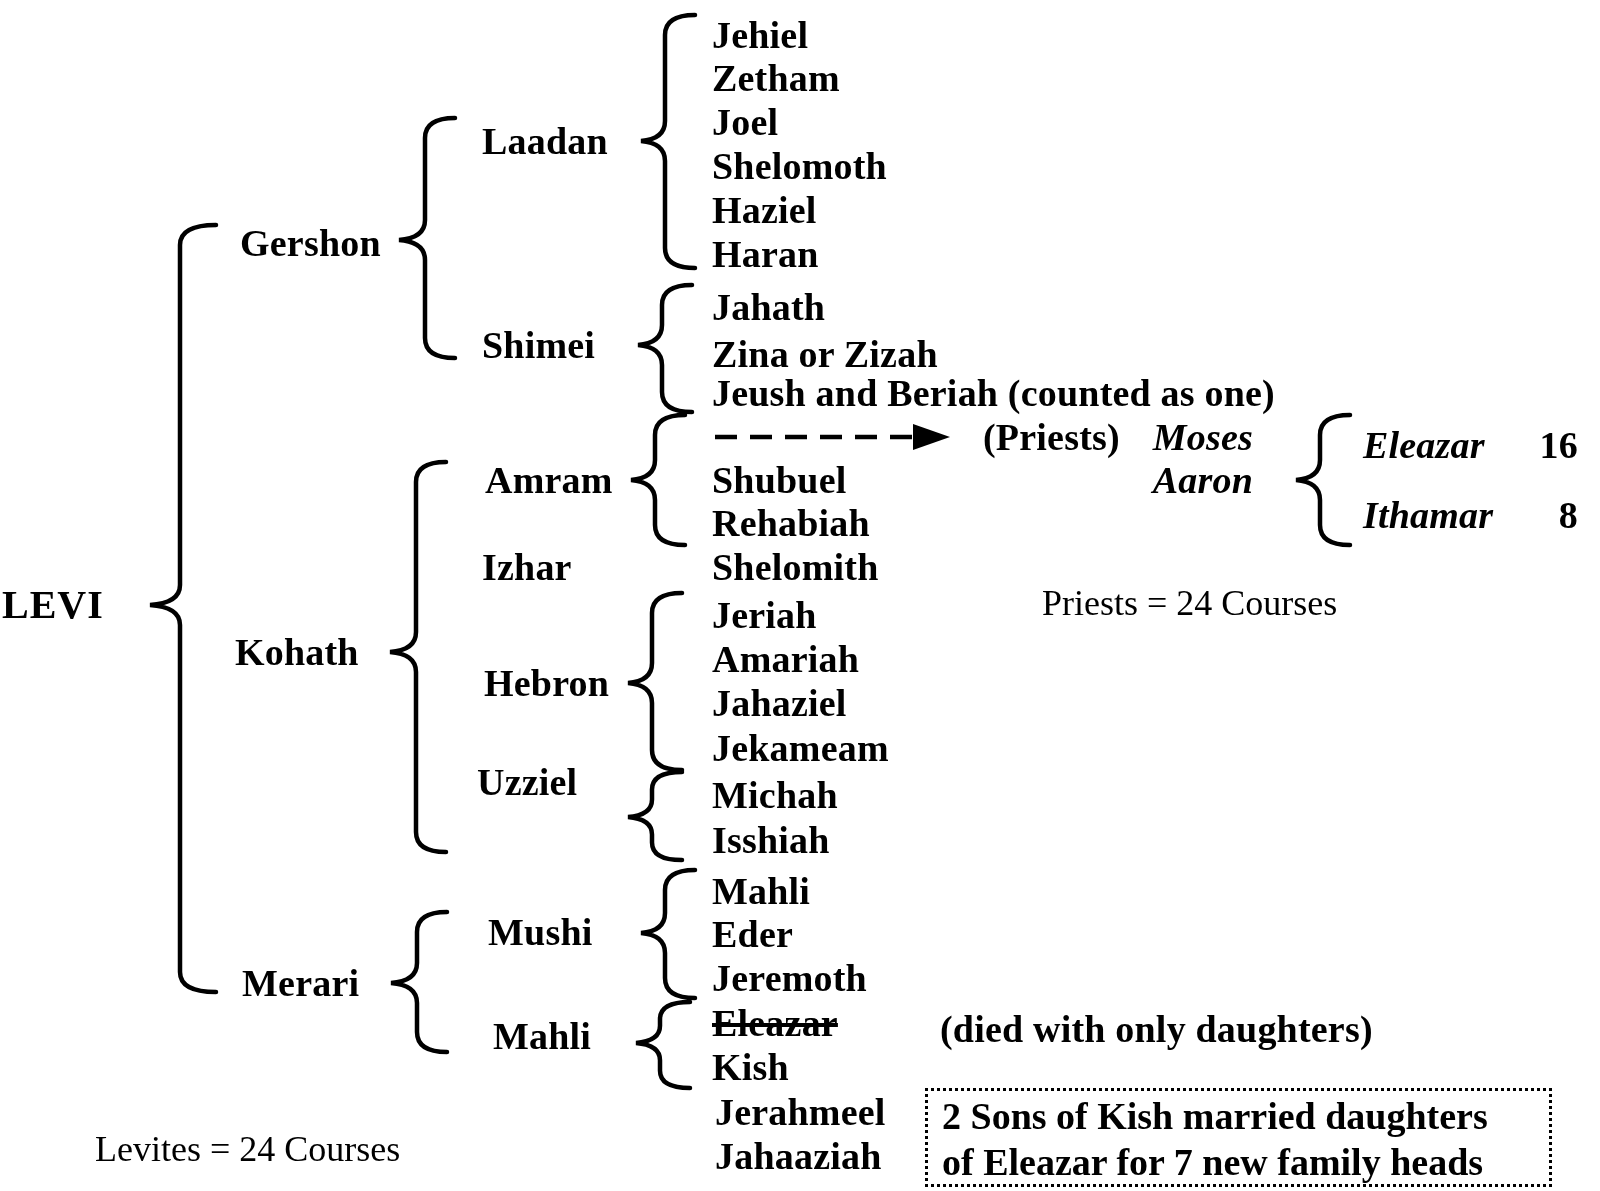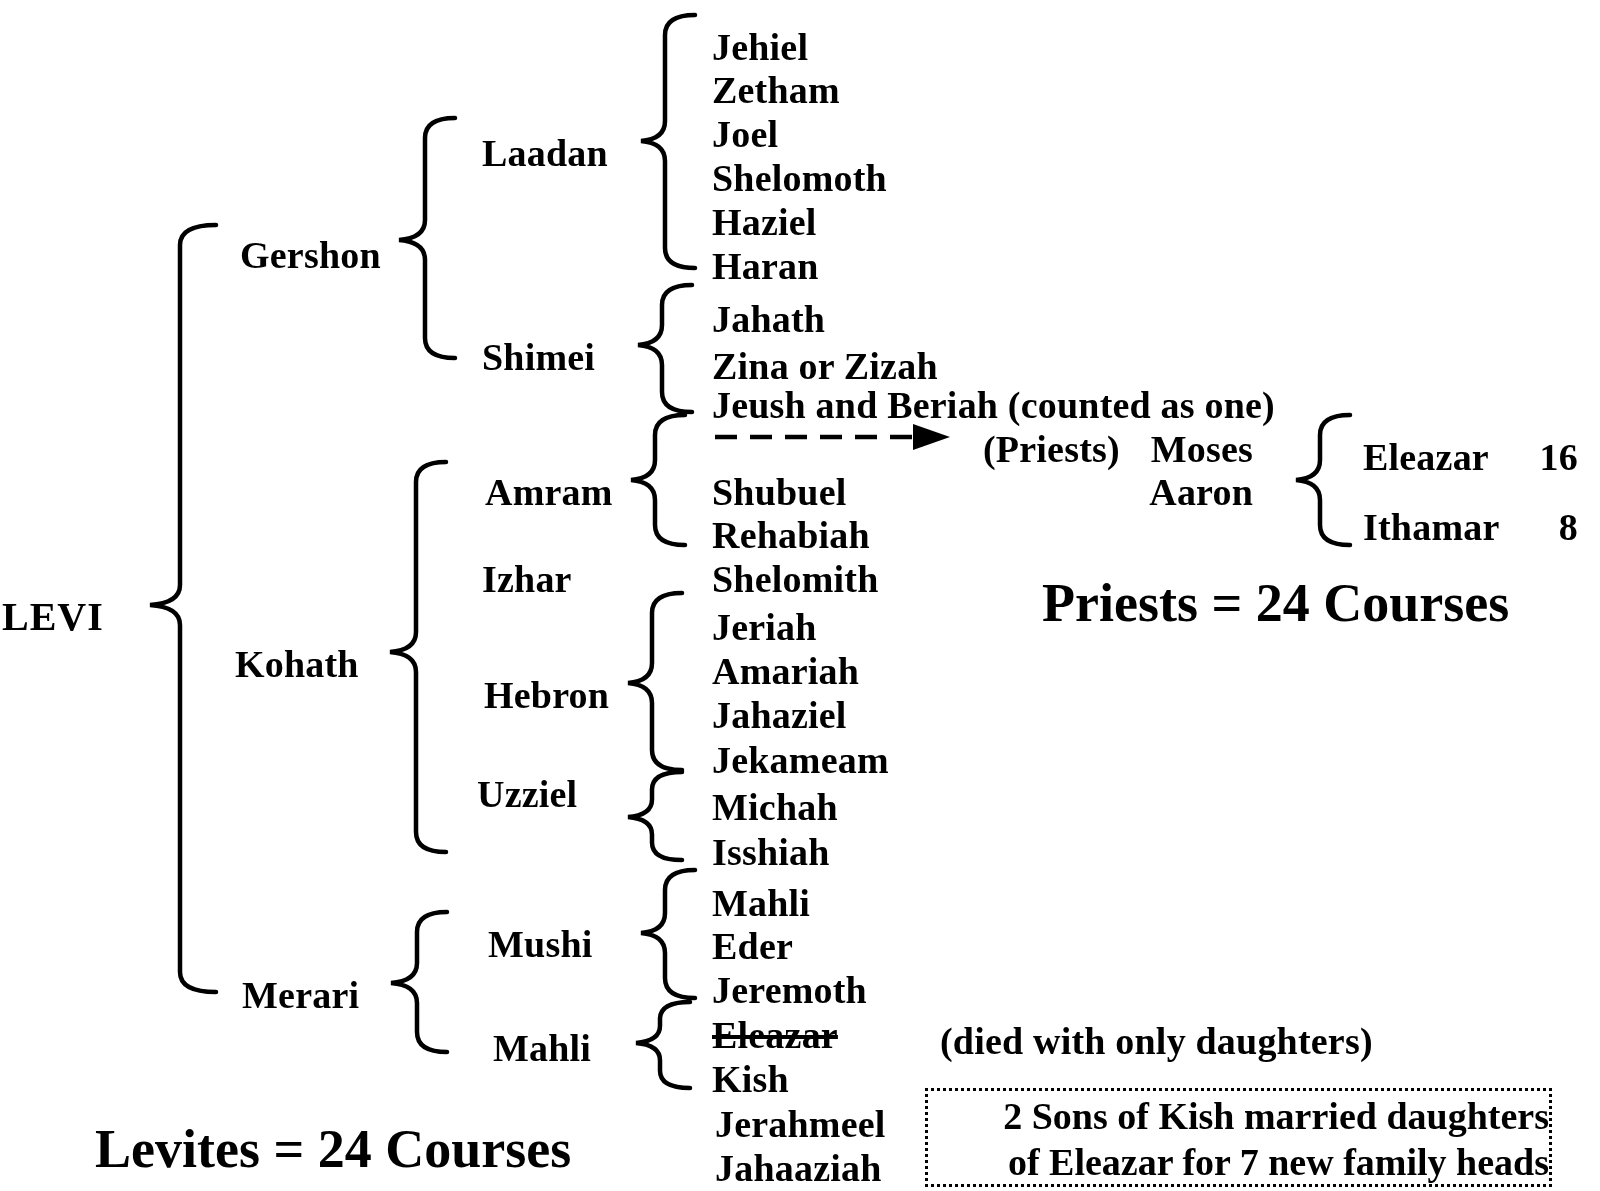--- a/index.html
+++ b/index.html
@@ -3,35 +3,35 @@
 <meta charset="utf-8">
 <style>
   html,body{margin:0;padding:0;background:#fff;}
   #stage{
     position:relative;width:1600px;height:1191px;background:#ffffff;
     font-family:"Liberation Serif","DejaVu Serif",serif;color:#000;overflow:hidden;
   }
   #braces{position:absolute;left:0;top:0;}
   .lbl{
     position:absolute;height:44px;line-height:44px;font-size:38px;font-weight:600;
-    white-space:nowrap;letter-spacing:.2px;margin-top:12px;
+    white-space:nowrap;letter-spacing:.2px;
   }
   .levi{font-size:40px;font-weight:700;letter-spacing:1px;}
-  .ital{}
+  .ital{font-style:italic;}
   .ra{text-align:right;}
   .struck{text-decoration:line-through;text-decoration-thickness:3.5px;}
   .h{
-    position:absolute;height:70px;line-height:70px;font-size:54px;font-weight:700;
+    position:absolute;height:70px;line-height:70px;font-size:36px;font-weight:400;
     white-space:nowrap;
   }
   .notebox{
     position:absolute;left:925px;top:1088px;width:627px;height:99px;
     border:3px dotted #000;box-sizing:border-box;padding:2px 0 0 14px;
   }
-  .notebox .bline{height:46px;line-height:46px;font-size:38px;font-weight:600;white-space:nowrap;text-align:right;}
+  .notebox .bline{height:46px;line-height:46px;font-size:38px;font-weight:600;white-space:nowrap;}
 </style>
 </head>
 <body>
 
 <div id="stage">
 
   <svg id="braces" width="1600" height="1191" viewBox="0 0 1600 1191">
     <line x1="715" y1="437" x2="920" y2="437" stroke="#000" stroke-width="4.5" stroke-dasharray="22 13"></line>
     <polygon points="950,437 913,424 913,450" fill="#000"></polygon>
   <path d="M 216 225 Q 180 225 180 245 L 180 585 Q 180 603 150 605 Q 180 607 180 625 L 180 972 Q 180 992 216 992" fill="none" stroke="#000000" stroke-width="4.5" stroke-linecap="round"></path>

